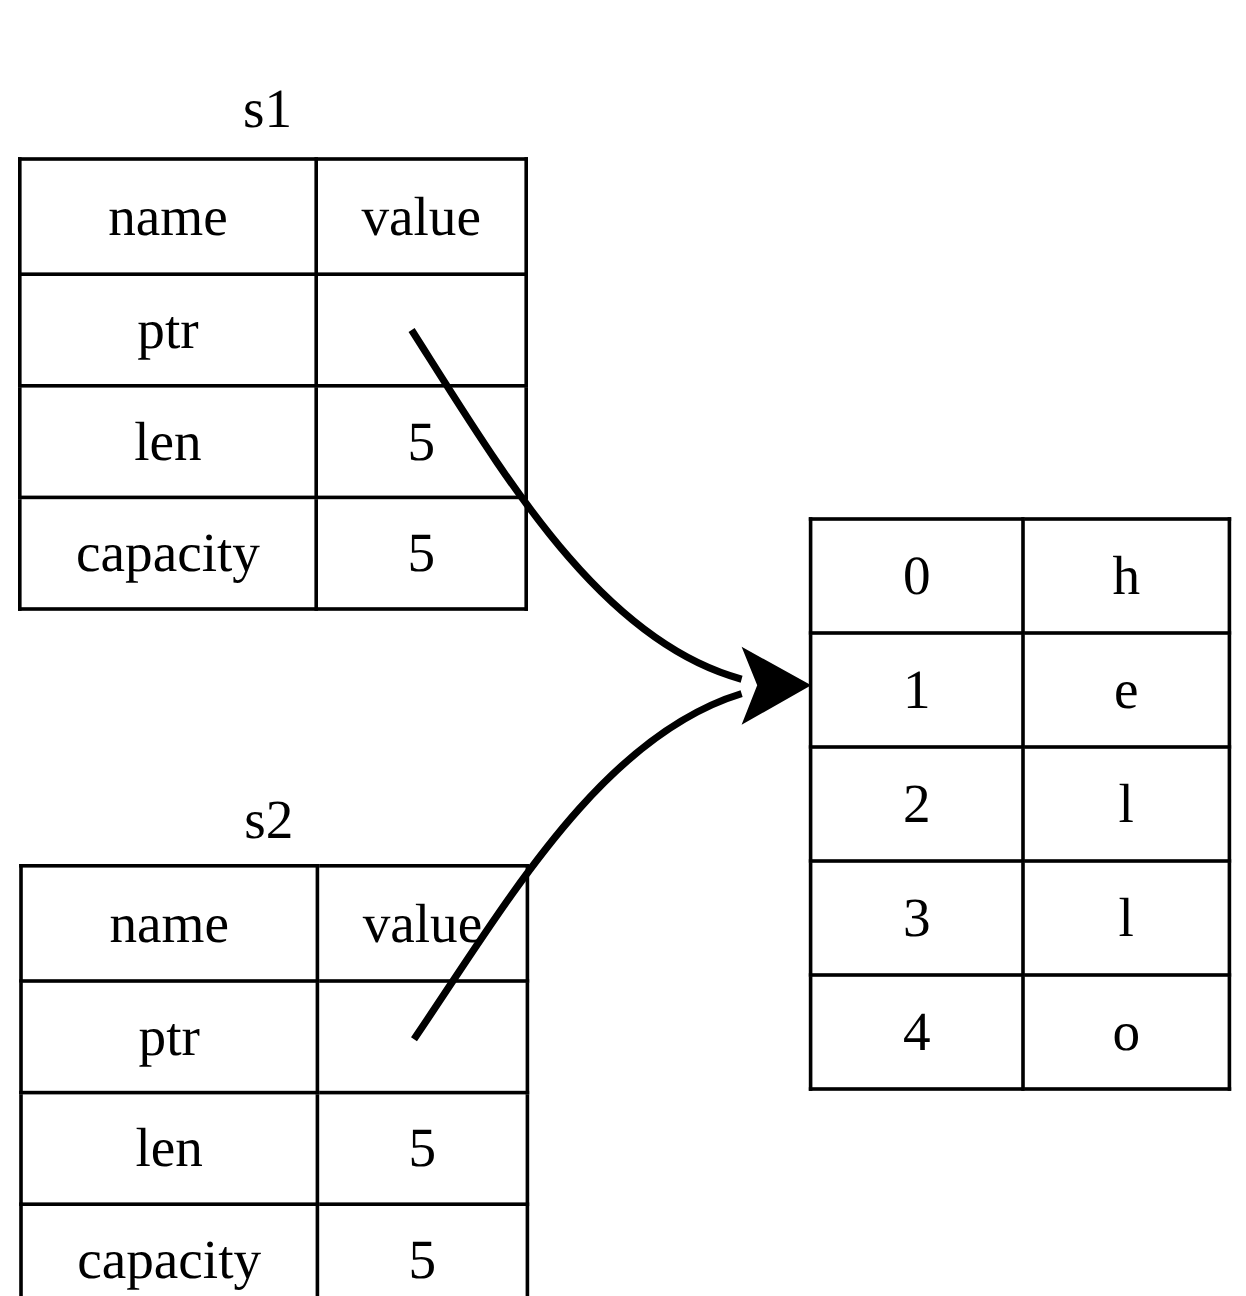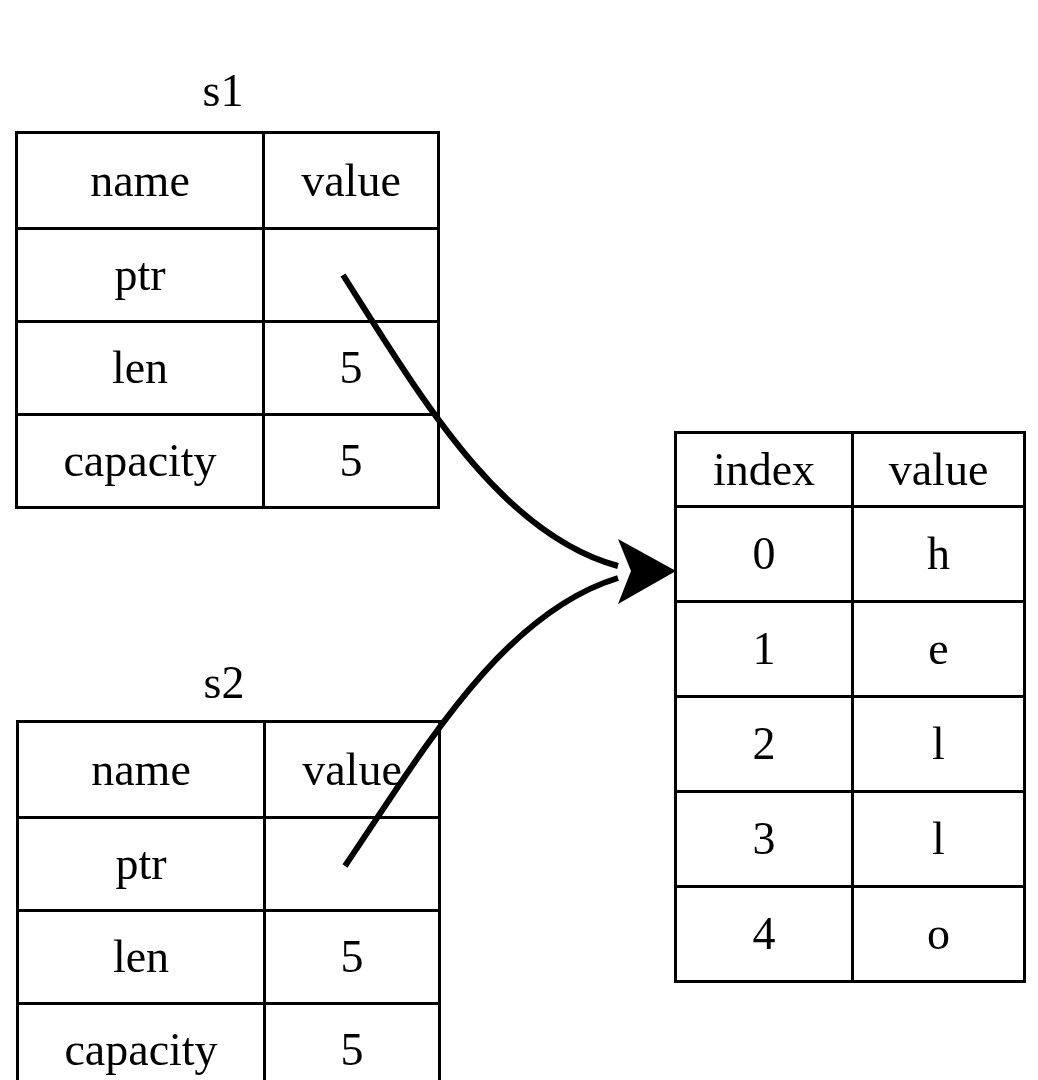--- a/index.html
+++ b/index.html
@@ -154,24 +154,20 @@
           <td class="col-name">capacity</td>
           <td class="col-value">5</td>
         </tr>
       </tbody>
     </table>
   </div>
 
   <div class="struct-group" id="buffer-group">
     <table class="box buffer-table">
       <tbody>
-        <tr class="row-header">
-          <td class="col-index">index</td>
-          <td class="col-value">value</td>
-        </tr>
         <tr class="row-data">
           <td class="col-index">0</td>
           <td class="col-value">h</td>
         </tr>
         <tr class="row-data">
           <td class="col-index">1</td>
           <td class="col-value">e</td>
         </tr>
         <tr class="row-data">
           <td class="col-index">2</td>

